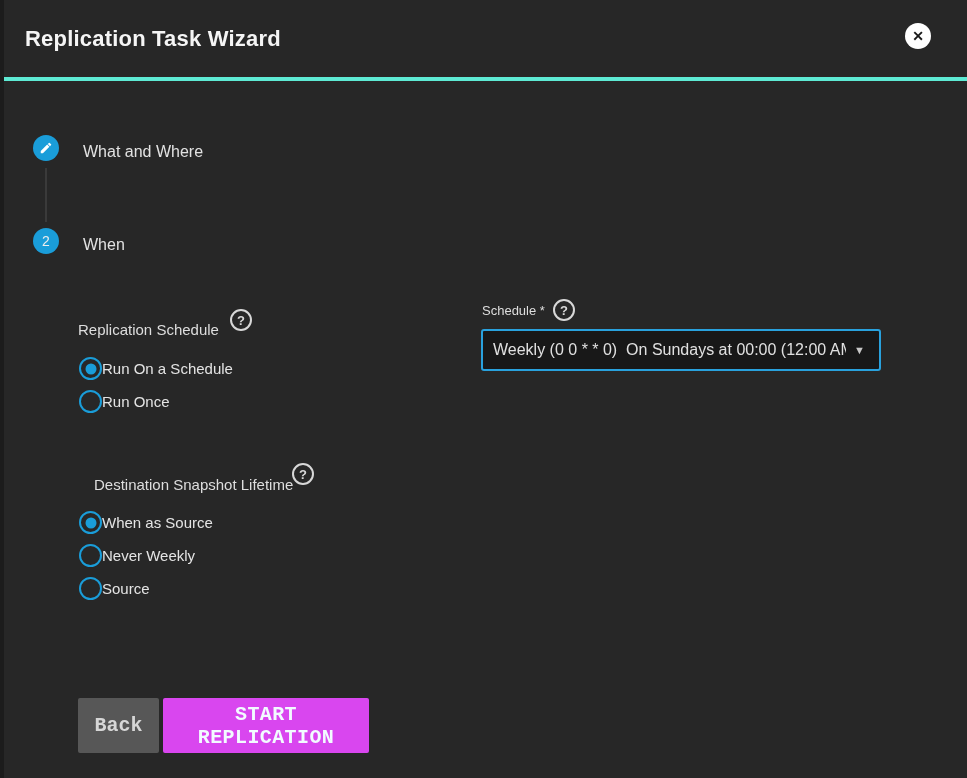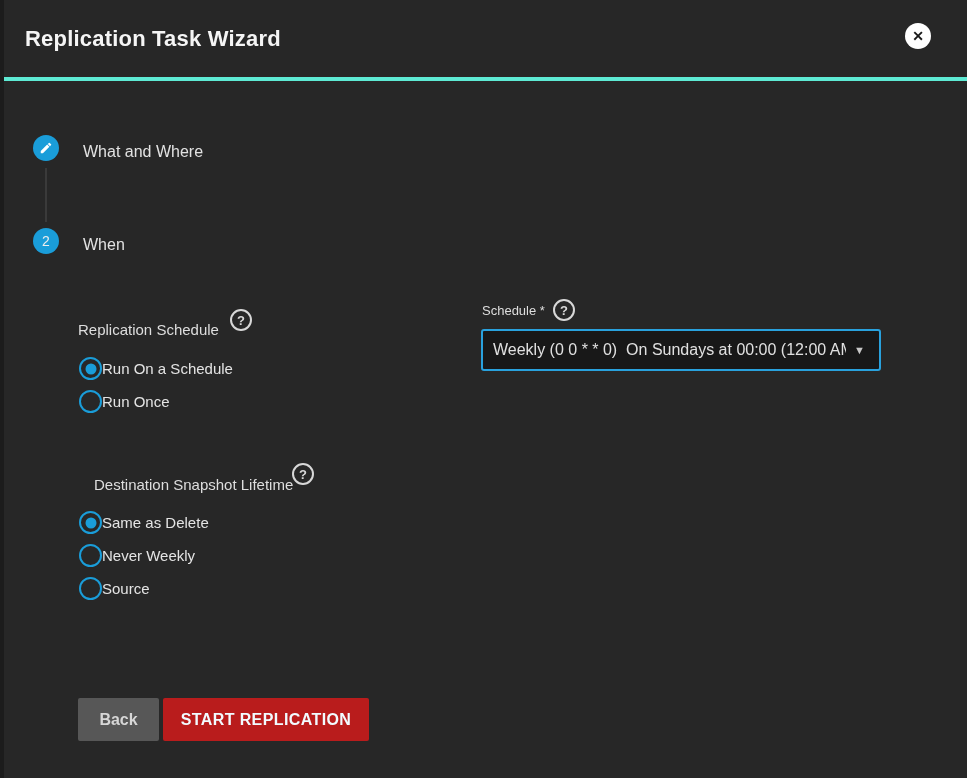--- a/index.html
+++ b/index.html
@@ -100,32 +100,32 @@
     padding: 0 14px 0 10px;
     cursor: pointer;
   }
   .dropdown-value {
     font-size: 16px; color: #e0e0e0; white-space: pre;
     overflow: hidden; flex: 1;
   }
   .caret { font-size: 11px; color: #c8c8c8; margin-left: 8px; flex: 0 0 auto; }
   
   .btn {
-    position: absolute; top: 698px; height: 43px;
+    position: absolute; top: 698px; height: 55px;
     border: none; border-radius: 2px; cursor: pointer;
-    font-family: Liberation Sans, sans-serif;
-    font-size: 16px; font-weight: 700;
+    font-family: Liberation Mono, monospace;
+    font-size: 20px; font-weight: 700;
   }
   .btn-back {
     left: 78px; width: 81px;
     background: #575757; color: #d6d6d6;
   }
   .btn-start {
     left: 163px; width: 206px;
-    background: #b91c1c; color: #f2fbff;
+    background: #d946ef; color: #f2fbff;
     letter-spacing: 0.4px;
   }
 </style>
 </head>
 <body>
 
 <div class="dialog">
   <div class="left-edge"></div>
 
   <div class="header">
@@ -163,21 +163,21 @@
   <div class="radio-row rr2">
     <span class="radio"></span>
     <span class="radio-label">Run Once</span>
   </div>
 
   <span class="field-label lbl-dest">Destination Snapshot Lifetime</span>
   <span class="help help-dest">?</span>
 
   <div class="radio-row rr3">
     <span class="radio selected"></span>
-    <span class="radio-label">Same as Delete</span>
+    <span class="radio-label">When as Source</span>
   </div>
   <div class="radio-row rr4">
     <span class="radio"></span>
     <span class="radio-label">Never Weekly</span>
   </div>
   <div class="radio-row rr5">
     <span class="radio"></span>
     <span class="radio-label">Source</span>
   </div>
 

